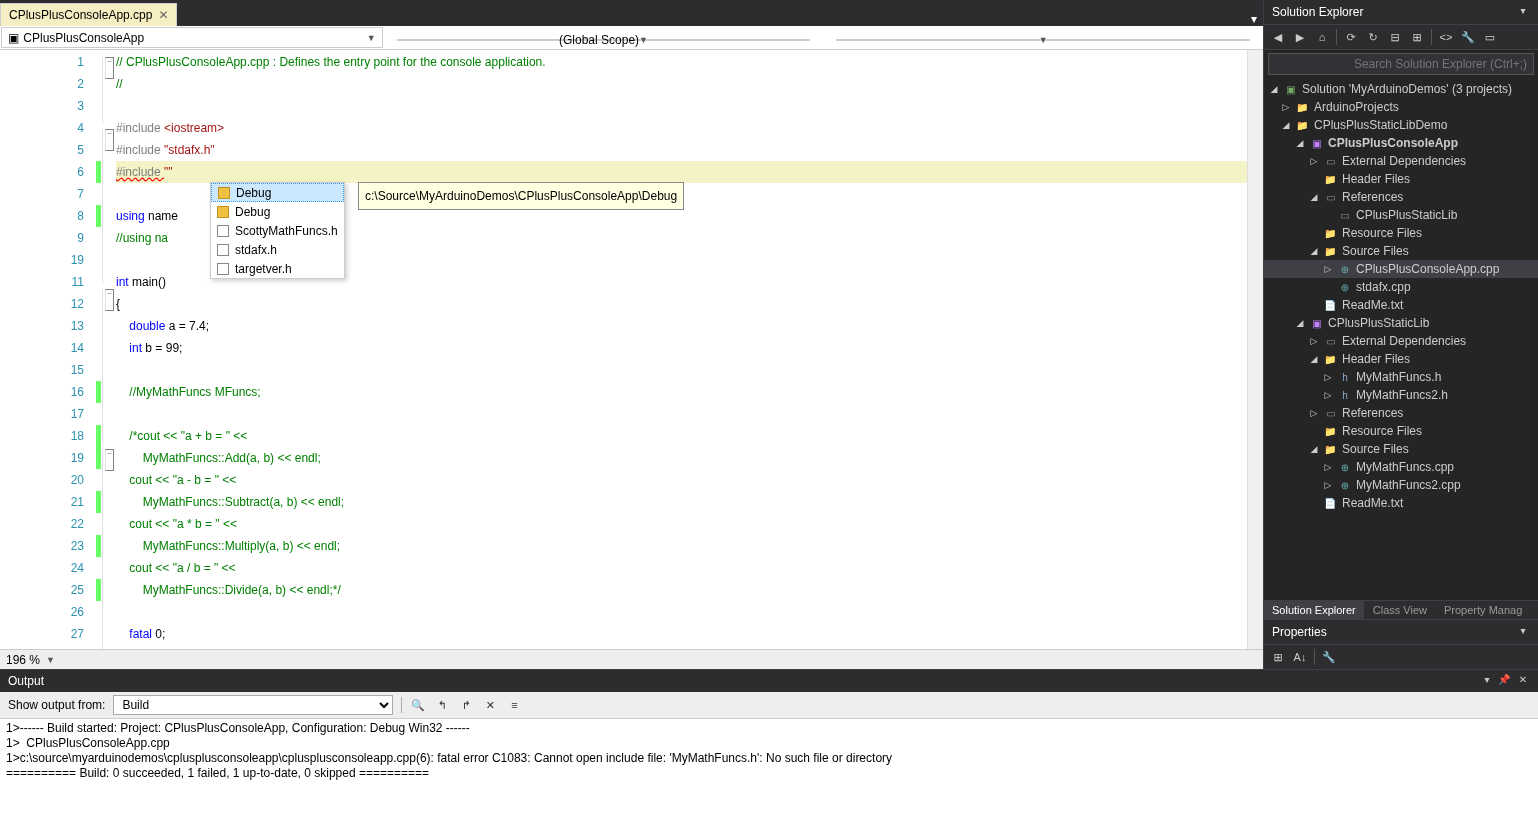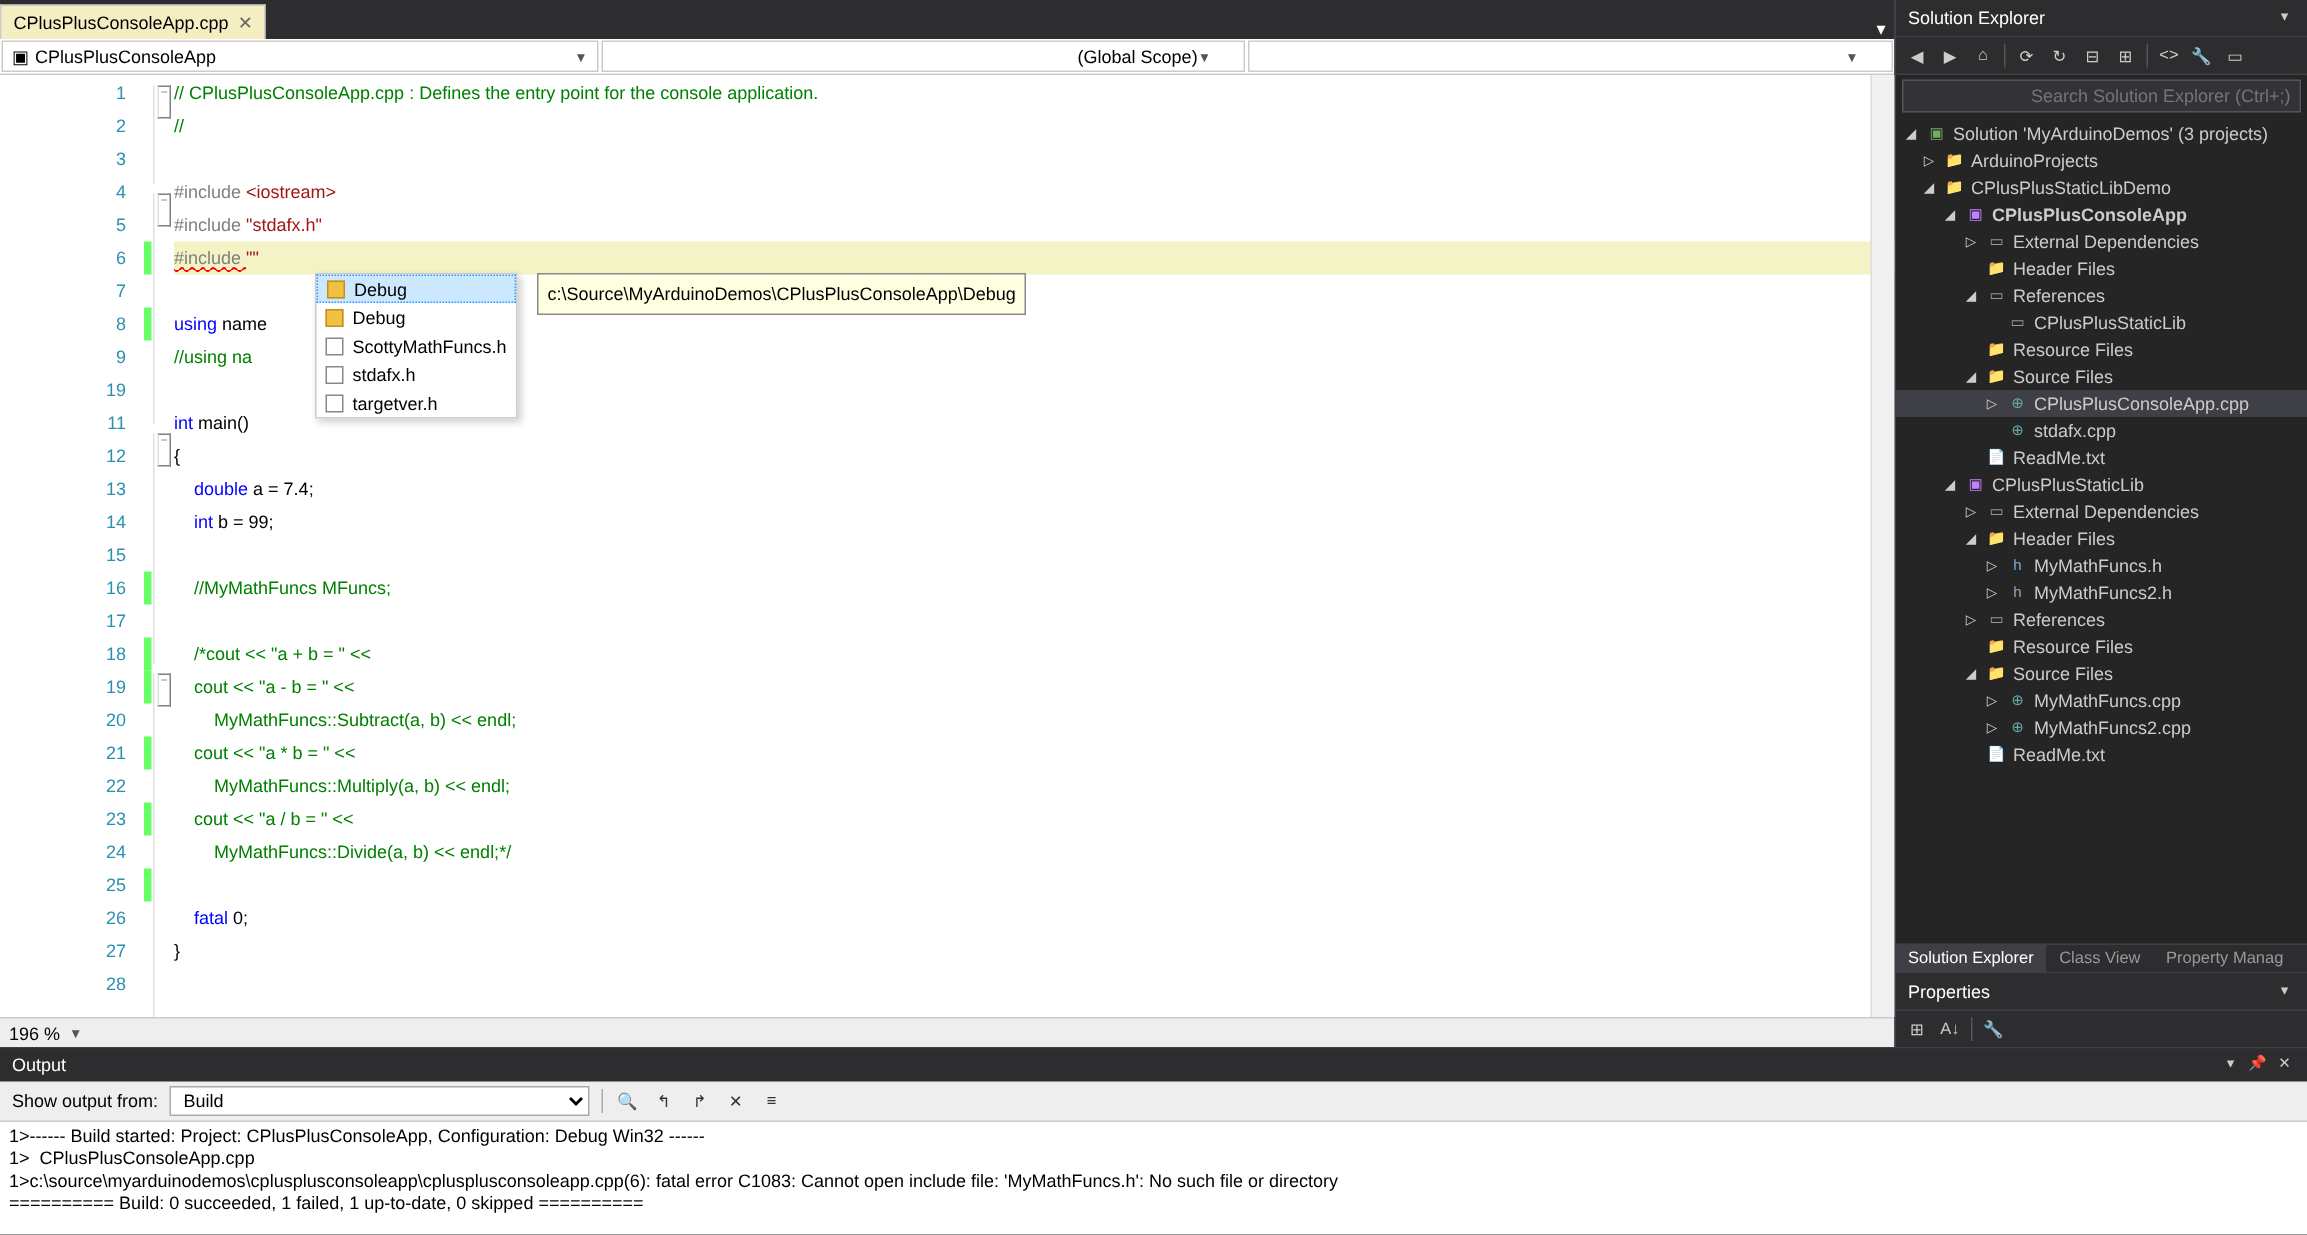--- a/index.html
+++ b/index.html
@@ -5,21 +5,21 @@
 * { margin: 0; padding: 0; box-sizing: border-box; font-family: 'Segoe UI', Tahoma, sans-serif; font-size: 12px; }
 body { background: #2d2d30; color: #ccc; width: 1538px; height: 823px; display: flex; flex-direction: column; overflow: hidden; }
 .main-area { display: flex; flex: 1; overflow: hidden; }
 .editor-col { display: flex; flex-direction: column; flex: 1; background: #fff; overflow: hidden; }
 .tab-bar { background: #2d2d30; height: 26px; display: flex; align-items: flex-end; position: relative; }
 .tab { background: #f5eec2; color: #000; padding: 4px 8px; display: flex; align-items: center; gap: 6px; border: 1px solid #ccc; border-bottom: none; }
 .tab-close { font-size: 12px; cursor: pointer; color: #666; }
 .tab-dropdown-arrow { position: absolute; right: 6px; color: #fff; cursor: pointer; }
 .nav-bar { background: #fff; display: flex; border-bottom: 1px solid #ccc; height: 24px; }
 .nav-dropdown { flex: 1; display: flex; align-items: center; padding: 0 6px; border: 1px solid #ccc; margin: 1px; justify-content: space-between; font-size: 12px; color: #000; }
-.nav-scope { flex: 1; display: flex; align-items: center; padding: 0 22px; border: 1px solid #ccc; margin: 1px; justify-content: flex-end; color: #000; }
+.nav-scope { flex: 1; display: flex; align-items: center; padding: 0 22px; border: 1px solid #ccc; margin: 13px; justify-content: center; color: #000; }
 .dd-arrow { font-size: 9px; color: #555; }
 .editor-body { flex: 1; display: flex; background: #fff; overflow: hidden; position: relative; }
 .gutter { width: 96px; background: #fff; color: #2b91af; text-align: right; padding-right: 12px; font-family: Consolas, monospace; font-size: 14px; line-height: 22px; padding-top: 1px; }
 .gutter div { height: 22px; }
 .fold-col { width: 14px; background: #fff; font-family: Consolas, monospace; font-size: 10px; line-height: 22px; color: #808080; padding-top: 1px; }
 .fold-col div { height: 22px; text-align: center; border-left: 1px solid #e0e0e0; }
 .fold-box { border: 1px solid #808080; width: 9px; height: 9px; margin: 6px auto 0; font-size: 8px; line-height: 7px; text-align: center; }
 .marker-col { width: 6px; background: #fff; padding-top: 1px; }
 .marker-col div { height: 22px; }
 .marker-green { background: #6f6; width: 5px; }
@@ -55,21 +55,21 @@
 .tree-icon { width: 14px; height: 14px; display: inline-flex; align-items: center; justify-content: center; font-size: 10px; }
 .tree-label { color: #ccc; }
 .tree-label.bold { font-weight: bold; }
 .indent-1 { padding-left: 16px; } .indent-2 { padding-left: 30px; } .indent-3 { padding-left: 44px; } .indent-4 { padding-left: 58px; }
 .icon-sln { color: #7a6; } .icon-folder { color: #d0a050; } .icon-proj { color: #c080ff; } .icon-cpp { color: #6aa; } .icon-h { color: #8ac; } .icon-txt { color: #ccc; } .icon-ref { color: #999; }
 .bottom-tabs { display: flex; background: #2d2d30; border-top: 1px solid #3f3f46; }
 .bottom-tab { padding: 3px 8px; background: #3f3f46; color: #fff; font-size: 11px; border-right: 1px solid #2d2d30; cursor: pointer; }
 .bottom-tab.inactive { background: #2d2d30; color: #999; }
 .props-panel { background: #252526; border-top: 1px solid #3f3f46; }
 .props-toolbar { display: flex; gap: 6px; padding: 4px 6px; background: #2d2d30; }
-.output-panel { background: #2d2d30; display: flex; flex-direction: column; border-top: 1px solid #3f3f46; height: 125px; }
+.output-panel { background: #2d2d30; display: flex; flex-direction: column; border-top: 1px solid #3f3f46; height: 154px; }
 .output-header { display: flex; justify-content: space-between; align-items: center; padding: 4px 8px; background: #2d2d30; color: #fff; }
 .output-header-btns { display: flex; gap: 4px; }
 .output-toolbar { display: flex; align-items: center; gap: 8px; padding: 3px 8px; background: #eee; color: #000; border-bottom: 1px solid #ccc; }
 .output-toolbar select { background: #fff; border: 1px solid #aaa; padding: 1px 4px; font-size: 12px; width: 280px; }
 .output-content { flex: 1; background: #fff; color: #000; font-family: Consolas, monospace; font-size: 12px; padding: 2px 6px; line-height: 15px; overflow: auto; white-space: pre; }
 .hdr-btn { width: 14px; height: 14px; cursor: pointer; font-size: 10px; color: #ccc; text-align: center; }
 </style>
 </head>
 <body>
 
@@ -210,20 +210,21 @@
         <div class="code-line"><span class="c-comment">//using na</span><span style="visibility:hidden;">xxxxxxxxxxxxxxxxx</span><span class="c-comment">taticLib;</span></div>
         <div class="code-line"></div>
         <div class="code-line"><span class="c-type">int</span><span> main()</span></div>
         <div class="code-line"><span>{</span></div>
         <div class="code-line"><span>    </span><span class="c-type">double</span><span> a = 7.4;</span></div>
         <div class="code-line"><span>    </span><span class="c-type">int</span><span> b = 99;</span></div>
         <div class="code-line"></div>
         <div class="code-line"><span>    </span><span class="c-comment">//MyMathFuncs MFuncs;</span></div>
         <div class="code-line"></div>
         <div class="code-line"><span>    </span><span class="c-comment">/*cout &lt;&lt; "a + b = " &lt;&lt;</span></div>
+        <div class="code-line"><span class="c-comment">        MyMathFuncs::Add(a, b) &lt;&lt; endl;</span></div>
         <div class="code-line"><span class="c-comment">    cout &lt;&lt; "a - b = " &lt;&lt;</span></div>
         <div class="code-line"><span class="c-comment">        MyMathFuncs::Subtract(a, b) &lt;&lt; endl;</span></div>
         <div class="code-line"><span class="c-comment">    cout &lt;&lt; "a * b = " &lt;&lt;</span></div>
         <div class="code-line"><span class="c-comment">        MyMathFuncs::Multiply(a, b) &lt;&lt; endl;</span></div>
         <div class="code-line"><span class="c-comment">    cout &lt;&lt; "a / b = " &lt;&lt;</span></div>
         <div class="code-line"><span class="c-comment">        MyMathFuncs::Divide(a, b) &lt;&lt; endl;*/</span></div>
         <div class="code-line"></div>
         <div class="code-line"><span>    </span><span class="c-keyword">fatal</span><span> 0;</span></div>
         <div class="code-line"><span>}</span></div>
 

